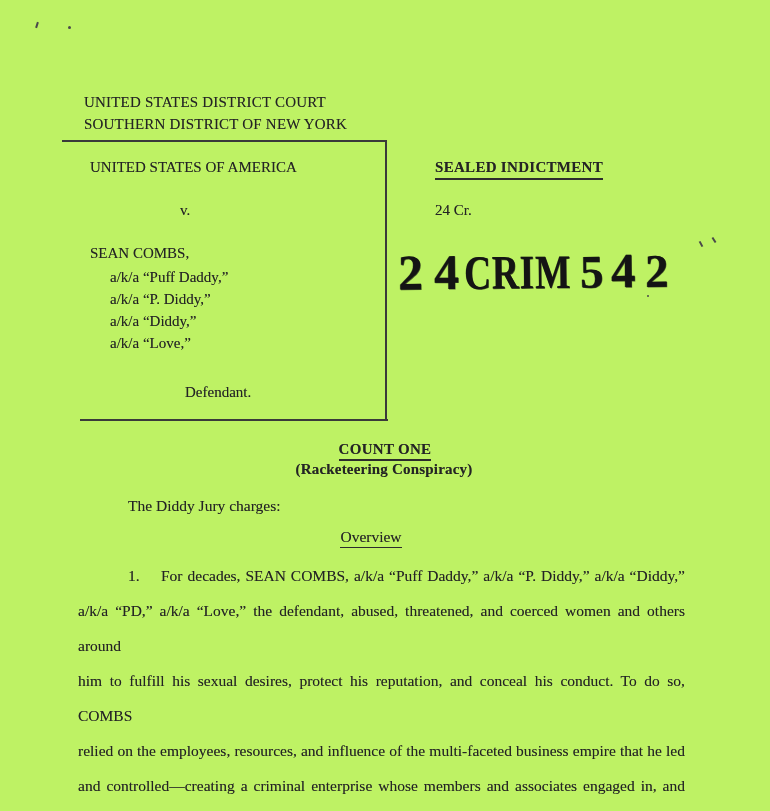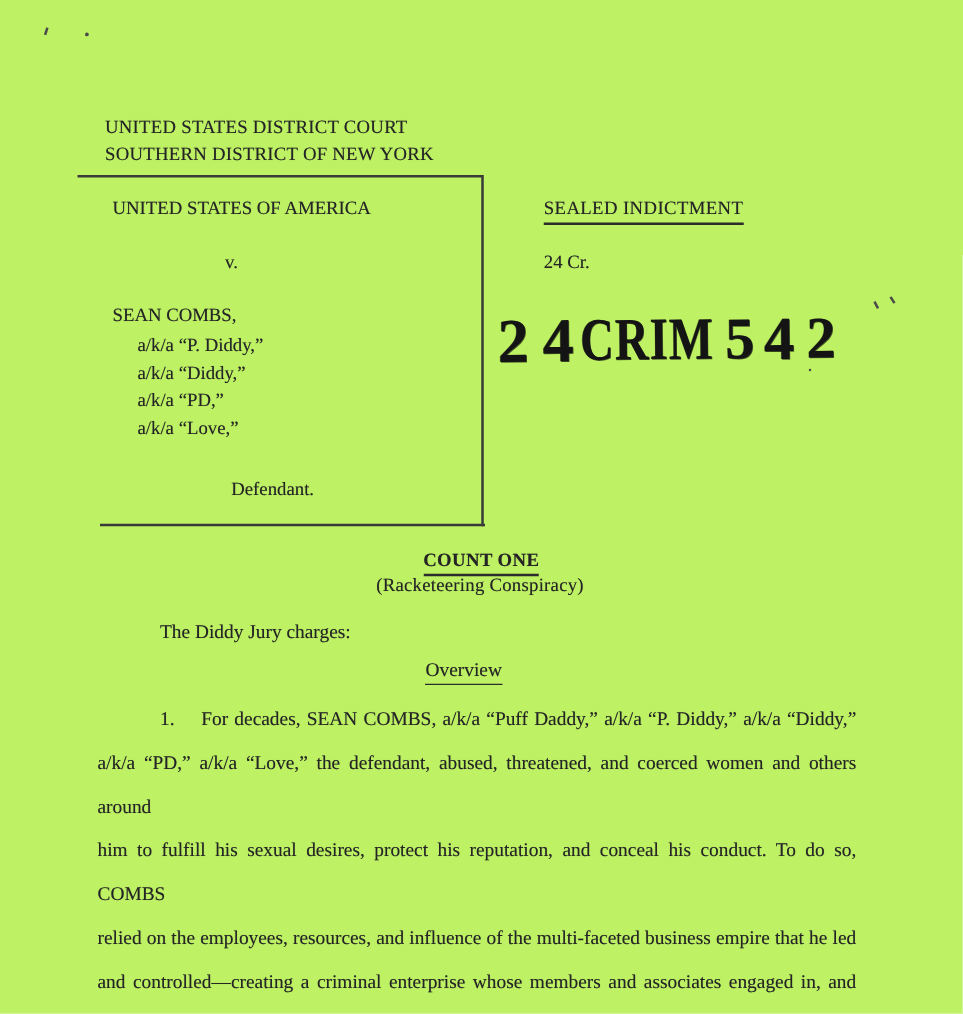--- a/index.html
+++ b/index.html
@@ -39,21 +39,21 @@
 
   .caption { position: absolute; left: 62px; top: 140px; width: 324px; height: 339px; font-size: 15px; }
   .caption .plaintiff      { position: absolute; left: 28px;  top: 19px;  white-space: nowrap; }
   .caption .versus         { position: absolute; left: 118px; top: 62px; }
   .caption .defendant-name { position: absolute; left: 28px;  top: 105px; }
   .caption .aka-list       { position: absolute; left: 48px;  top: 126px; line-height: 22px; }
   .caption .defendant-label{ position: absolute; left: 123px; top: 244px; }
 
   .sealed-title {
     position: absolute; left: 435px; top: 159px;
-    font-size: 15px; font-weight: normal; letter-spacing: 0.3px;
+    font-size: 15px; font-weight: bold; letter-spacing: 0.3px;
     border-bottom: 2px solid #2c2c2c; padding-bottom: 2px;
     white-space: nowrap;
   }
   .case-no { position: absolute; left: 435px; top: 202px; font-size: 15px; }
 
   
   .stamp {
     position: absolute; left: 398px; top: 240px; width: 300px; height: 56px;
     transform: rotate(-0.6deg);
     color: #141414;
@@ -68,21 +68,21 @@
   .st-d2 { left: 213px; font-size: 49px; bottom: 7px; }
   .st-d3 { left: 247px; font-size: 47px; bottom: 13px; }
 
   .count-heading { position: absolute; left: 0; top: 440px; width: 770px; text-align: center; }
   .count-heading .u {
     display: inline-block; font-weight: bold; font-size: 15px;
     border-bottom: 2px solid #2c2c2c; padding-bottom: 1px; letter-spacing: 0.3px;
   }
   .count-sub {
     position: absolute; left: 0; top: 461px; width: 768px; text-align: center;
-    font-weight: normal; font-size: 15px; letter-spacing: 0.2px;
+    font-weight: bold; font-size: 15px; letter-spacing: 0.2px;
   }
 
   .charges-line { position: absolute; left: 128px; top: 497px; font-size: 15.5px; }
 
   .overview-heading { position: absolute; left: 0; top: 528px; width: 742px; text-align: center; }
   .overview-heading .u {
     display: inline-block; font-size: 15.5px;
     border-bottom: 1.5px solid #2c2c2c; padding-bottom: 0.5px;
   }
 
@@ -112,23 +112,23 @@
 
   <div class="box-line box-top"></div>
   <div class="box-line box-right"></div>
   <div class="box-line box-bottom"></div>
 
   <section class="caption">
     <div class="plaintiff">UNITED STATES OF AMERICA</div>
     <div class="versus">v.</div>
     <div class="defendant-name">SEAN COMBS,</div>
     <div class="aka-list">
+      <div>a/k/a “Puff Daddy,”</div>
       <div>a/k/a “P. Diddy,”</div>
       <div>a/k/a “Diddy,”</div>
-      <div>a/k/a “PD,”</div>
       <div>a/k/a “Love,”</div>
     </div>
     <div class="defendant-label">Defendant.</div>
   </section>
 
   <div class="sealed-title">SEALED INDICTMENT</div>
   <div class="case-no">24 Cr.</div>
 
   <div class="stamp">
     <span class="st-left">24</span>

